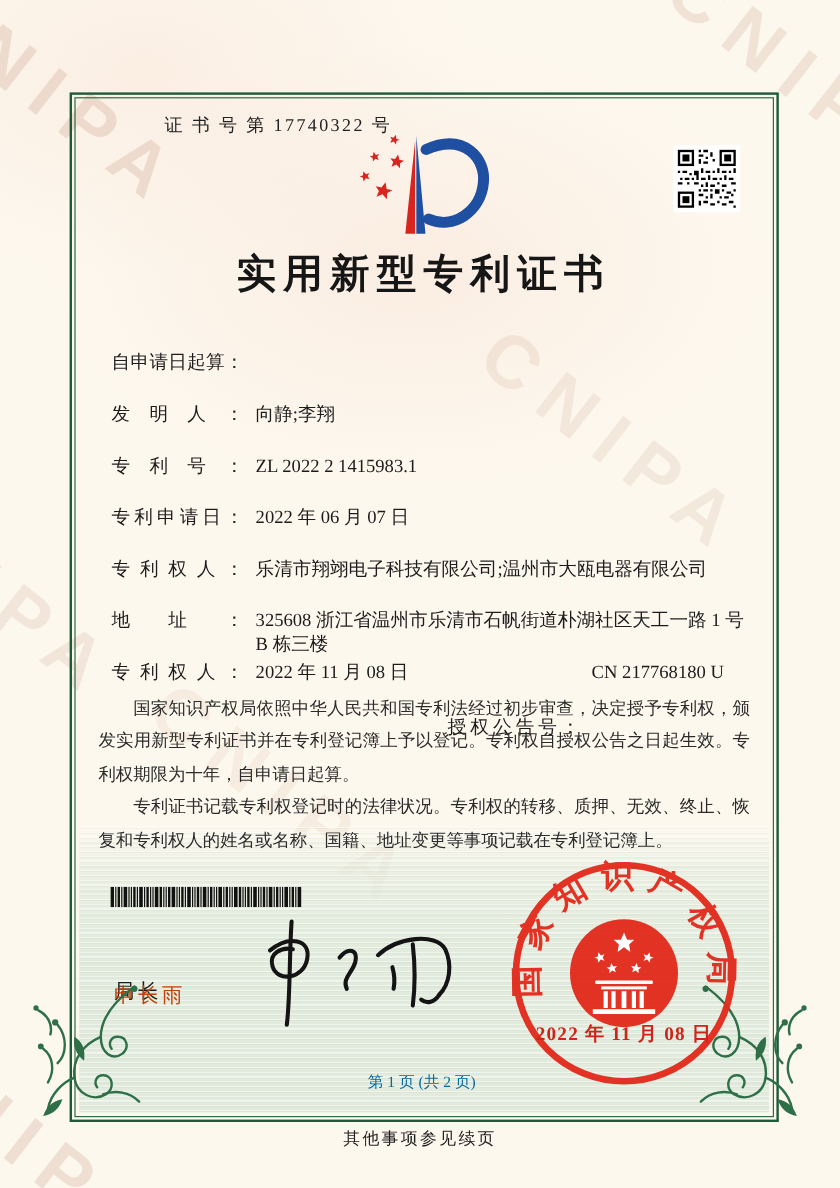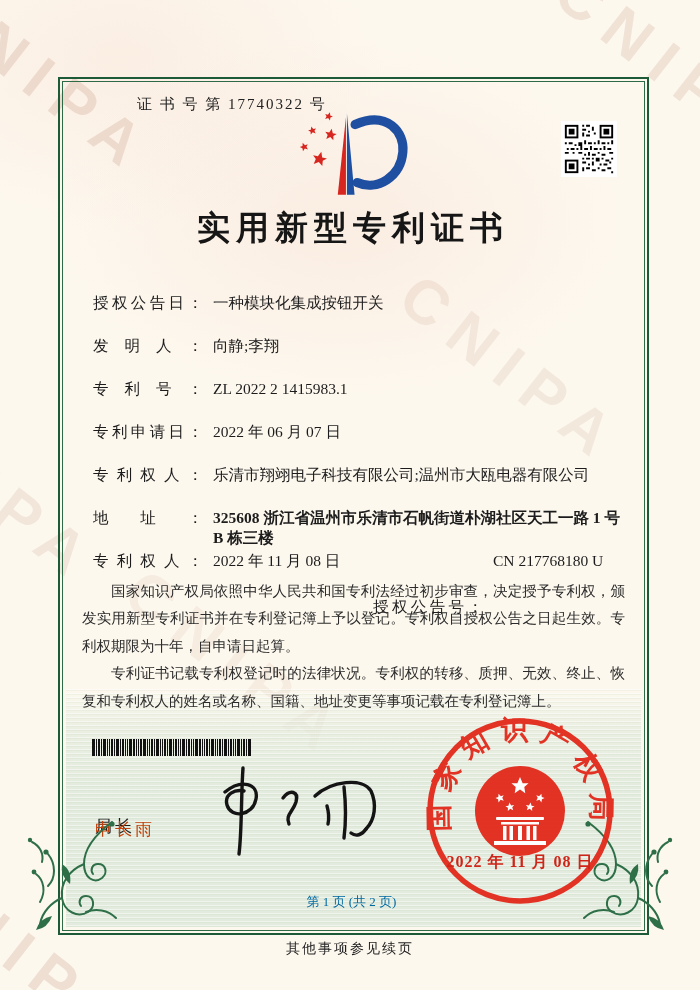--- a/index.html
+++ b/index.html
@@ -29,21 +29,21 @@
   .qr{position:absolute;left:561px;top:121px;width:56px;height:56px;z-index:2;}
   .title{position:absolute;left:0;top:206px;width:700px;text-align:center;
          font-size:33px;font-weight:700;letter-spacing:6px;padding-left:6px;
          box-sizing:border-box;color:#161616;z-index:2;}
   
   .fields{position:absolute;left:93px;top:293px;width:532px;font-size:15.5px;color:#1c1c1c;z-index:2;}
   .frow{display:flex;line-height:20px;margin-bottom:23px;}
   .frow.addr{margin-bottom:3px;}
   .flabel{width:110px;flex:0 0 110px;text-align:justify;text-align-last:justify;}
   .fvalue{padding-left:10px;}
-  .fvalue.wrap{width:412px;font-weight:bold;}
+  .fvalue.wrap{width:412px;}
   .pairv{width:150px;flex:0 0 150px;}
   .pair2label{width:110px;flex:0 0 110px;text-align:justify;text-align-last:justify;margin-left:10px;margin-top:46px;}
   
   .paras{position:absolute;left:82px;top:578px;width:543px;font-size:14.5px;line-height:27.4px;
          text-align:justify;color:#2b2b2b;z-index:2;}
   .paras p{margin:0;text-indent:2em;}
   
   .barcode{position:absolute;left:92px;top:739px;width:160px;height:17px;z-index:2;}
   .director-title{position:absolute;left:95px;top:784px;font:500 17px "Liberation Sans","DejaVu Sans",sans-serif;
                   letter-spacing:3px;color:#1d1d1d;z-index:2;margin-top:31px;}
@@ -112,22 +112,21 @@
         <rect x="22" y="4" width="3" height="3"></rect>
         <rect x="4" y="22" width="3" height="3"></rect>
       <path d="M11 2h1v1h-1z M13 2h2v1h-2z M16 3h1v2h-1z M11 4h2v1h-2z M14 5h1v1h-1z M11 6h1v2h-1z M13 7h2v1h-2z M17 6h1v1h-1z M2 11h1v1h-1z M4 11h2v1h-2z M7 12h1v1h-1z M9 11h2v2h-2z M12 10h1v2h-1z M14 11h2v1h-2z M17 11h1v1h-1z M19 10h1v2h-1z M21 11h2v1h-2z M24 11h1v1h-1z M26 10h1v2h-1z M3 14h1v1h-1z M5 14h2v1h-2z M8 14h1v1h-1z M10 13h1v2h-1z M12 14h2v1h-2z M15 13h1v2h-1z M17 14h2v1h-2z M20 14h1v1h-1z M22 13h1v2h-1z M24 14h2v1h-2z M2 16h2v1h-2z M6 16h1v1h-1z M9 16h2v1h-2z M12 17h1v1h-1z M14 16h1v2h-1z M16 17h2v1h-2z M19 16h1v1h-1z M21 17h2v1h-2z M25 16h2v1h-2z M11 19h1v1h-1z M13 19h2v1h-2z M16 19h1v1h-1z M18 19h2v2h-2z M21 19h1v1h-1z M23 20h2v1h-2z M26 19h1v1h-1z M11 21h2v1h-2z M14 22h1v1h-1z M16 21h1v2h-1z M20 22h1v1h-1z M22 22h2v1h-2z M25 21h1v1h-1z M11 24h1v2h-1z M13 24h2v1h-2z M16 25h2v1h-2z M19 24h1v1h-1z M21 25h2v1h-2z M24 24h2v1h-2z M26 26h1v1h-1z"></path>
     </g>
   </svg>
 
   <div class="title">实用新型专利证书</div>
 
   <div class="fields">
     <div class="frow">
-      <span class="flabel">授权公告日：</span>
-      <span class="fvalue">一种模块化集成按钮开关</span>
+      <span class="flabel">自申请日起算：</span>
     </div>
     <div class="frow">
       <span class="flabel">发明人：</span>
       <span class="fvalue">向静;李翔</span>
     </div>
     <div class="frow">
       <span class="flabel">专利号：</span>
       <span class="fvalue">ZL 2022 2 1415983.1</span>
     </div>
     <div class="frow">

